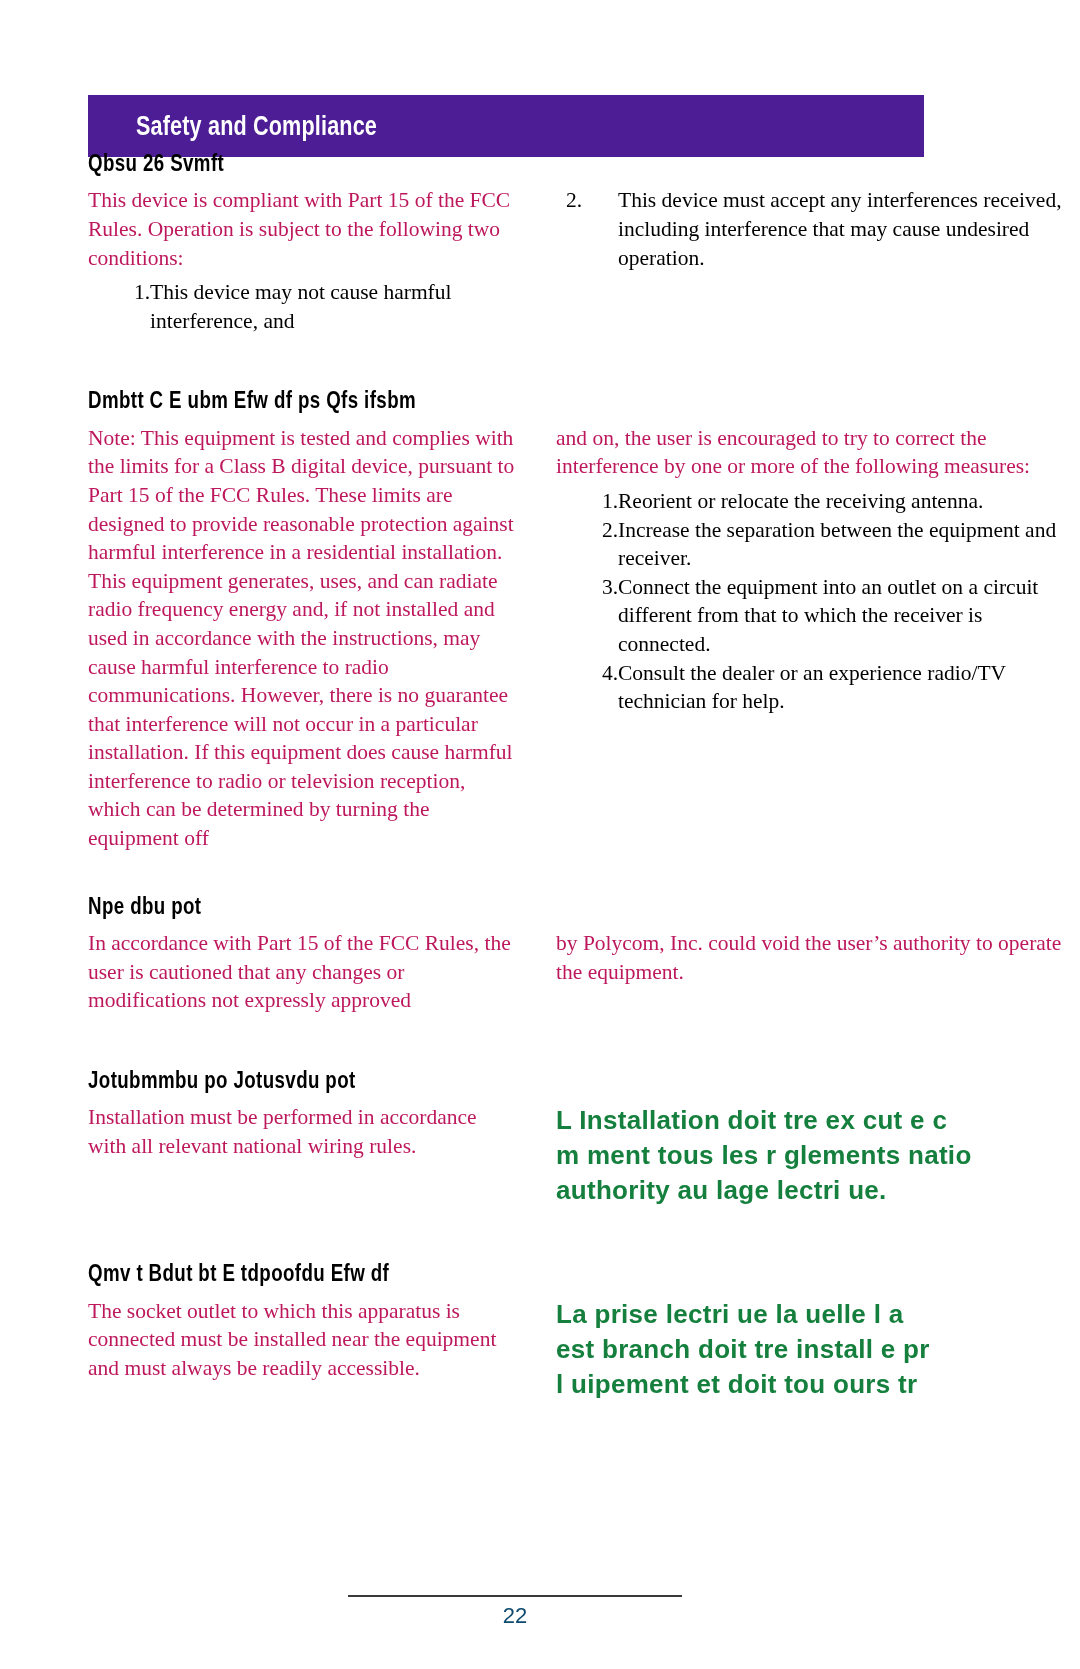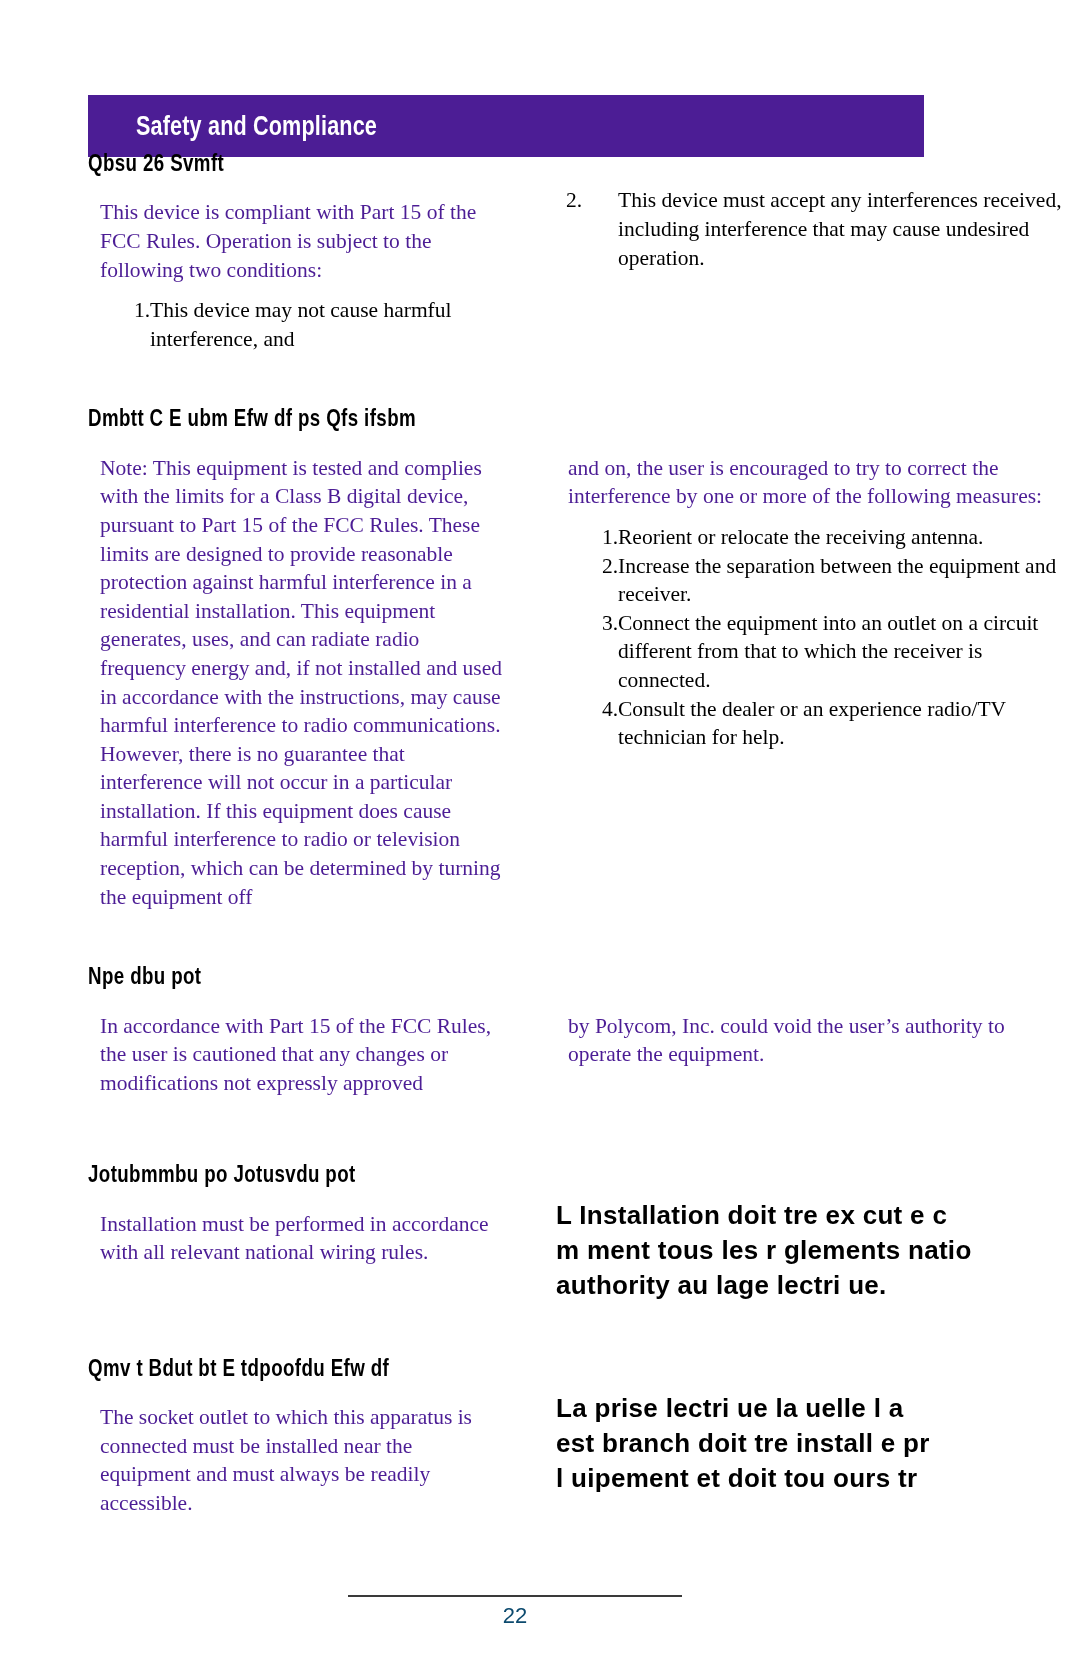--- a/index.html
+++ b/index.html
@@ -94,23 +94,23 @@
   }
   .sec-head.wide {
     width: 1270px;
   }
 
   
   .para {
     font-family: "Liberation Serif", "DejaVu Serif", serif;
     font-size: 21.5px;
     line-height: 28.6px;
-    margin: 12px;
+    margin: 0;
     text-align: left;
-    color: #4c1d95;
+    color: #be185d;
   }
 
   
   .numlist {
     margin: 6px 0 0 0;
     padding: 0;
     list-style: none;
   }
   .numlist li {
     position: relative;
@@ -129,21 +129,21 @@
   }
   .numlist.tight li { margin-bottom: 0; }
 
   
   .fr-block {
     font-family: "Liberation Sans", "DejaVu Sans", sans-serif;
     font-weight: bold;
     font-size: 26px;
     line-height: 35px;
     white-space: nowrap;
-    color: #000000;
+    color: #15803d;
     letter-spacing: 0.3px;
   }
   .fr-line {
     white-space: nowrap;
     display: block;
   }
 
   
   .footer-rule {
     position: absolute;

